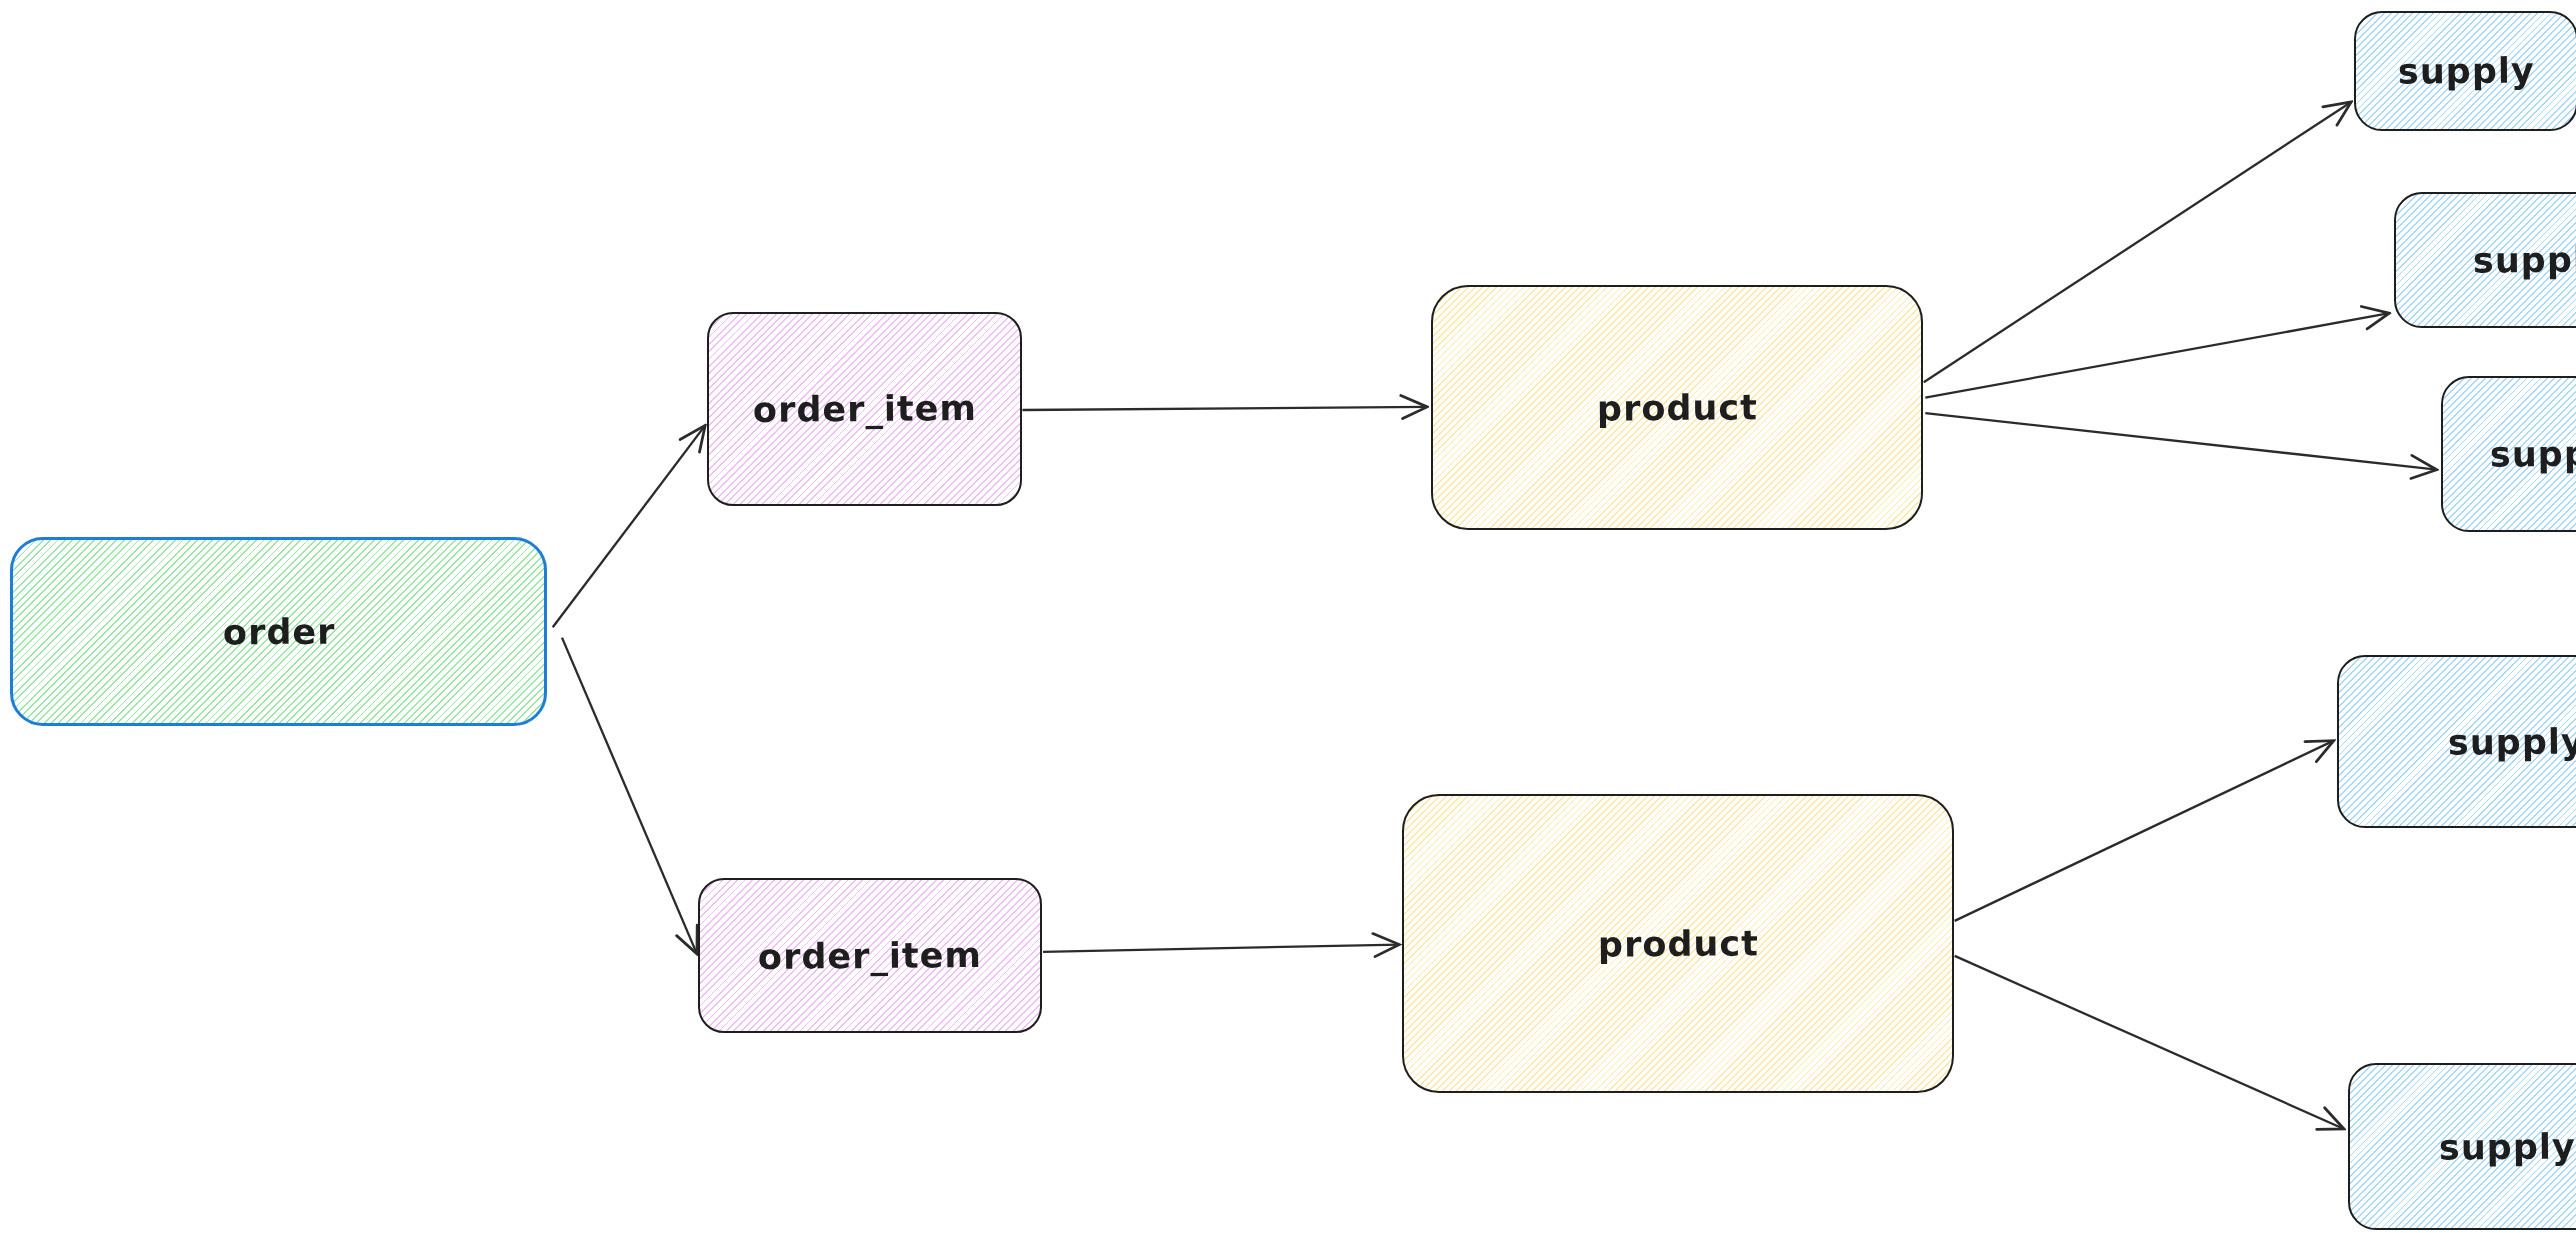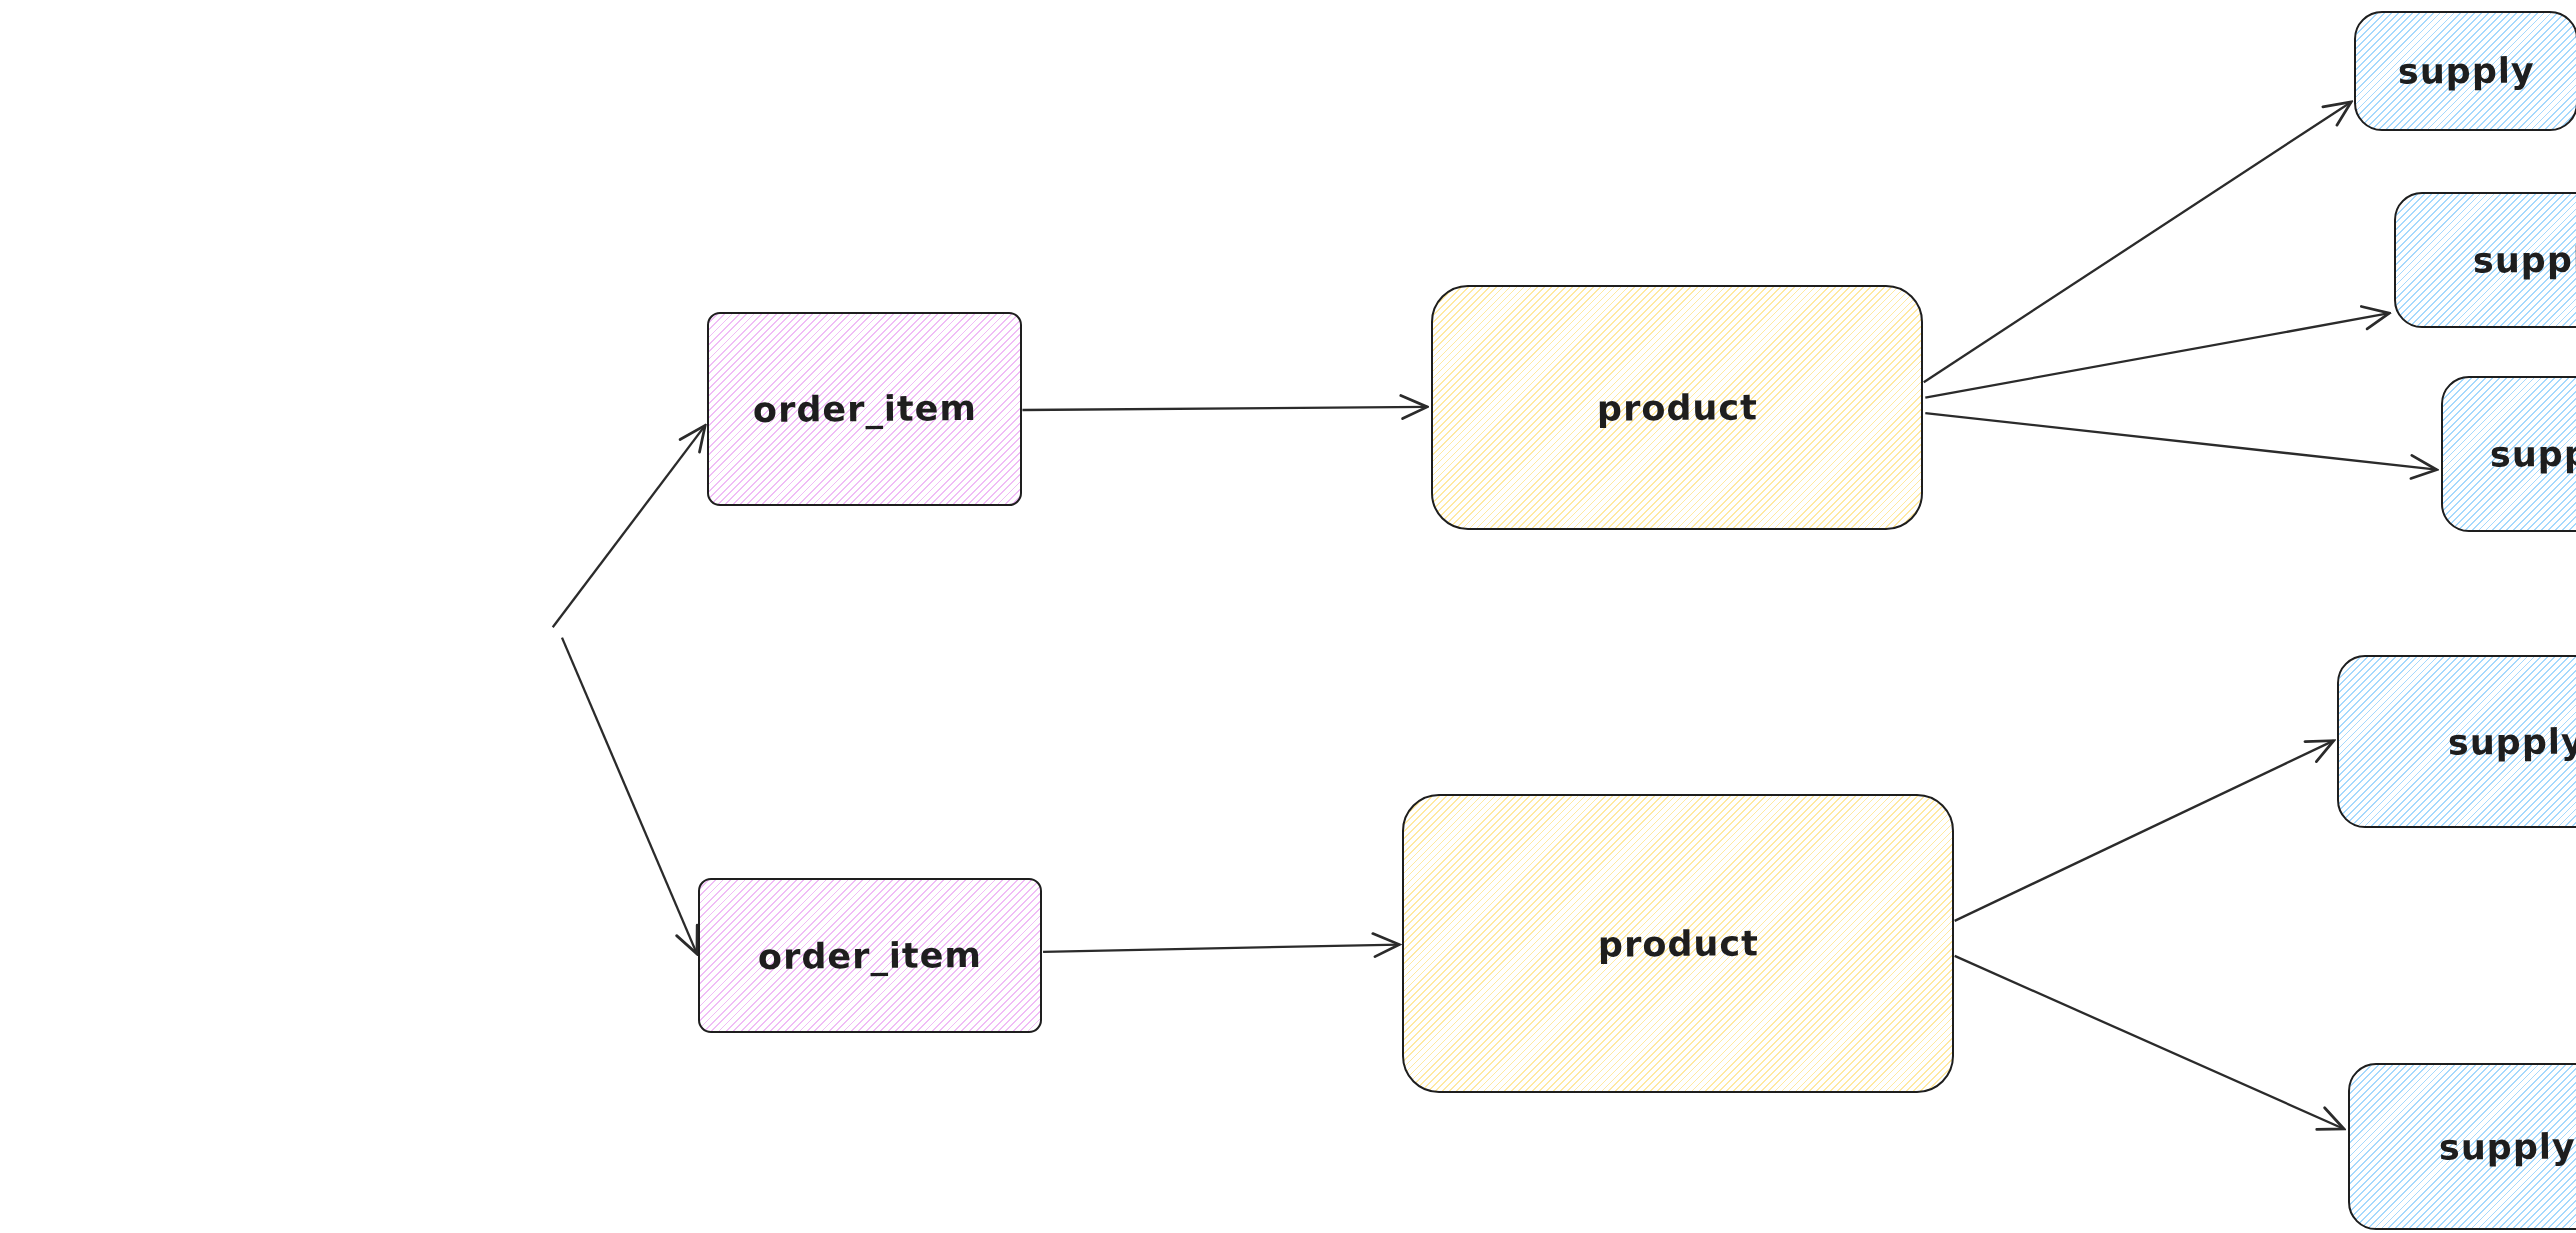--- a/index.html
+++ b/index.html
@@ -31,21 +31,21 @@
     justify-content: center;
     border: 2.6px solid #1e1e1e;
   }
   
   .n-green {
     border: 3.6px solid #1c7ed6;
     border-radius: 33px;
     background: repeating-linear-gradient(135deg, #96e8a4 0px, #96e8a4 1.3px, transparent 1.3px, transparent 5.2px);
   }
   .n-violet {
-    border-radius: 13px;
+    border-radius: 26px;
     background: repeating-linear-gradient(135deg, #f0bdf6 0px, #f0bdf6 1.3px, transparent 1.3px, transparent 5.2px);
   }
   .n-yellow {
     border-radius: 37px;
     background: repeating-linear-gradient(135deg, #ffe9a2 0px, #ffe9a2 1.2px, transparent 1.2px, transparent 4.9px);
     justify-content: center;
   }
   .n-blue {
     border-radius: 28px;
     background: repeating-linear-gradient(135deg, #a6d9fd 0px, #a6d9fd 1.3px, transparent 1.3px, transparent 4.9px);
@@ -93,20 +93,23 @@
       <line x1="3737" y1="802" x2="4730" y2="912" stroke="#2b2b2b" stroke-width="4.5" marker-end="url(#arrowhead)"></line>
     </g>
     <g>
       <line x1="3794" y1="1788" x2="4530" y2="1438" stroke="#2b2b2b" stroke-width="4.5" marker-end="url(#arrowhead)"></line>
     </g>
     <g>
       <line x1="3794" y1="1856" x2="4550" y2="2192" stroke="#2b2b2b" stroke-width="4.5" marker-end="url(#arrowhead)"></line>
     </g>
   </svg>
 
+  <div class="node n-green" style="left:10.3px; top:537px; width:537px; height:189px;">
+    <span class="node-label">order</span>
+  </div>
 
   <div class="node n-violet" style="left:707px; top:312px; width:315px; height:194px;">
     <span class="node-label">order_item</span>
   </div>
 
   <div class="node n-violet" style="left:698px; top:878px; width:344px; height:155px;">
     <span class="node-label">order_item</span>
   </div>
 
   <div class="node n-yellow" style="left:1431px; top:285px; width:492px; height:245px;">

